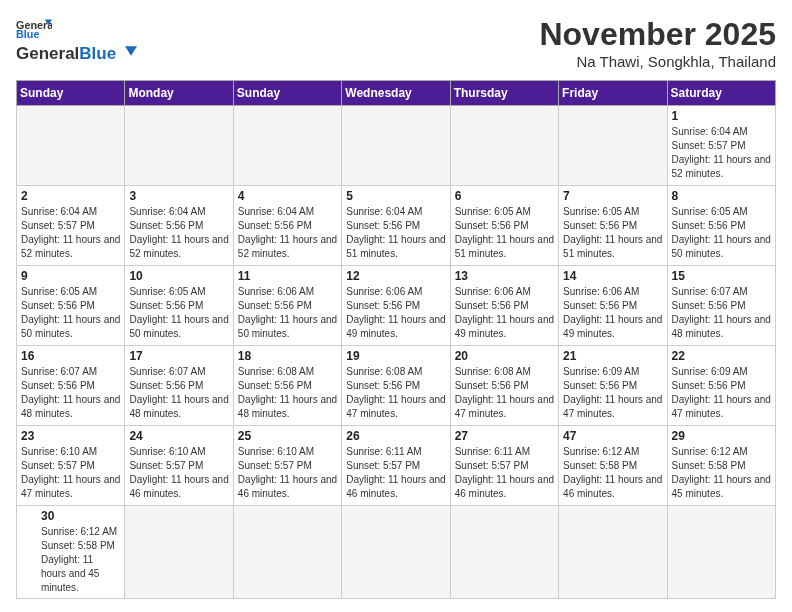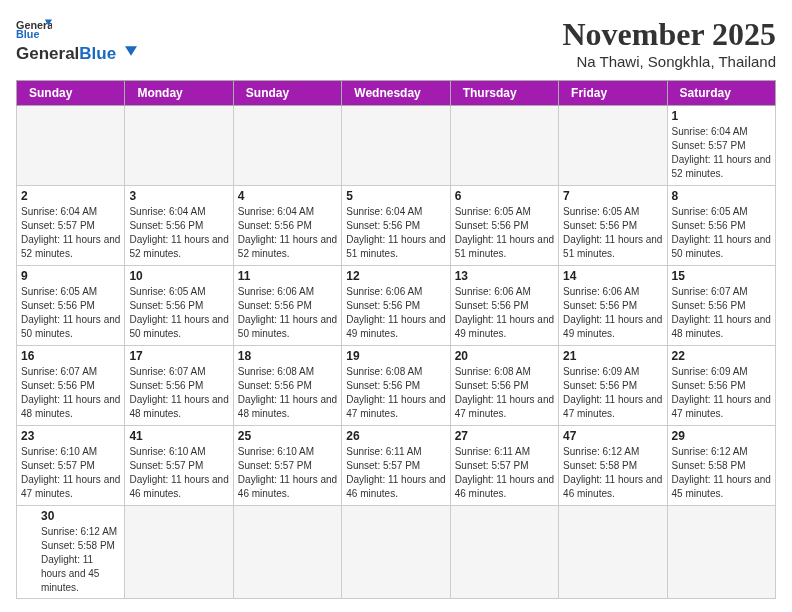--- a/index.html
+++ b/index.html
@@ -26,37 +26,36 @@
       height: 24px;
       margin-bottom: 2px;
     }
     .title-block {
       text-align: right;
     }
     .month-year {
       font-size: 32px;
       font-weight: bold;
       color: #333;
-      font-family: Liberation Serif, serif;
     }
     .location {
       font-size: 15px;
       color: #333;
     }
     .calendar {
       width: 100%;
       border-collapse: collapse;
       table-layout: fixed;
     }
     .calendar th {
-      background: #a21caf;
+      background: #4c1d95;
       color: #fff;
       font-size: 12px;
       font-weight: bold;
-      padding: 5px 12px;
+      padding: 5px 3px;
       text-align: left;
       border: 1px solid #aaa;
     }
     .calendar td {
       vertical-align: top;
       border: 1px solid #ccc;
       padding: 3px 4px;
       font-size: 9.5px;
       color: #333;
       height: 80px;
@@ -225,21 +224,21 @@
         <div class="day-info">Sunrise: 6:09 AM<br>Sunset: 5:56 PM<br>Daylight: 11 hours and 47 minutes.</div>
       </td>
     </tr>
 
     <tr>
       <td>
         <span class="day-num">23</span>
         <div class="day-info">Sunrise: 6:10 AM<br>Sunset: 5:57 PM<br>Daylight: 11 hours and 47 minutes.</div>
       </td>
       <td>
-        <span class="day-num">41</span>
+        <span class="day-num">24</span>
         <div class="day-info">Sunrise: 6:10 AM<br>Sunset: 5:57 PM<br>Daylight: 11 hours and 46 minutes.</div>
       </td>
       <td>
         <span class="day-num">25</span>
         <div class="day-info">Sunrise: 6:10 AM<br>Sunset: 5:57 PM<br>Daylight: 11 hours and 46 minutes.</div>
       </td>
       <td>
         <span class="day-num">26</span>
         <div class="day-info">Sunrise: 6:11 AM<br>Sunset: 5:57 PM<br>Daylight: 11 hours and 46 minutes.</div>
       </td>

